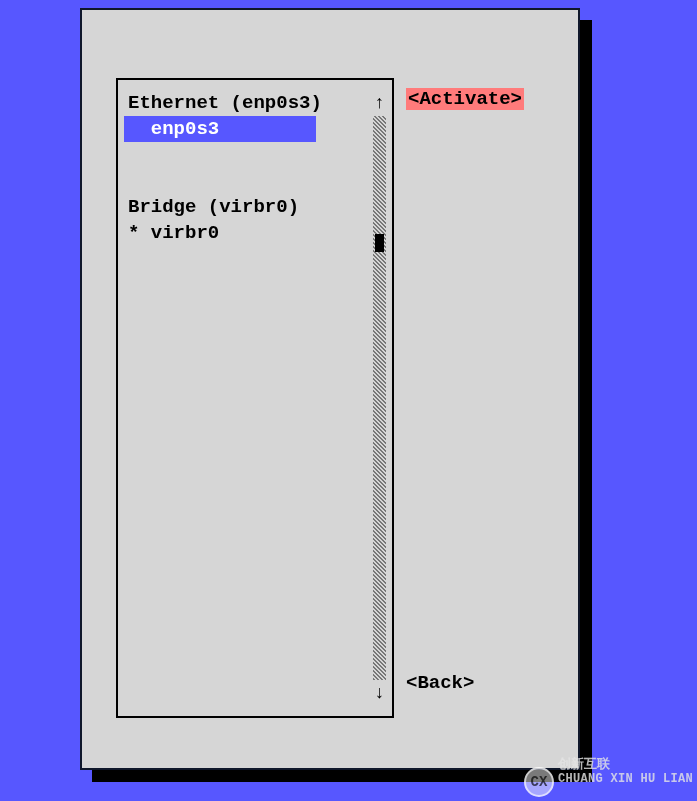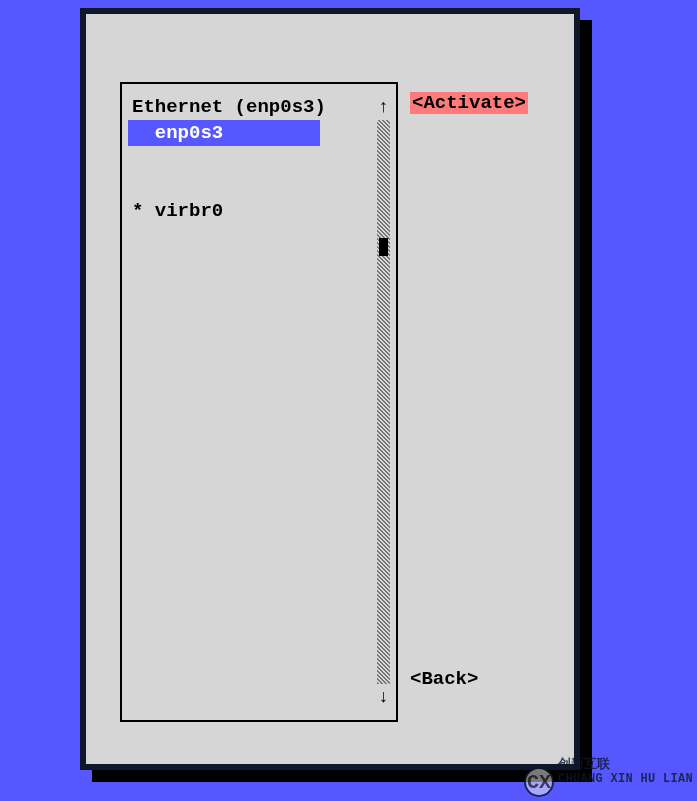--- a/index.html
+++ b/index.html
@@ -17,21 +17,21 @@
       position: absolute;
       background: #000;
       left: 92px;
       top: 20px;
       width: 500px;
       height: 762px;
     }
     .outer {
       position: absolute;
       background: #d6d6d6;
-      border: 6px solid #0f172a;
+      border: 2px solid #0f172a;
       left: 80px;
       top: 8px;
       width: 500px;
       height: 762px;
     }
     .inner {
       position: absolute;
       background: #d6d6d6;
       border: 2px solid #000;
       left: 34px;
@@ -105,47 +105,48 @@
       position: absolute;
       right: 4px;
       bottom: 4px;
       display: flex;
       align-items: center;
       gap: 4px;
       opacity: 0.8;
     }
     .wm-circle {
       width: 30px; height: 30px;
-      border: 2px solid #0f172a;
+      border: 2px solid #ffffff;
       border-radius: 50%;
       display: flex;
       align-items: center;
       justify-content: center;
-      font-size: 20px;
+      font-size: 14px;
       color: #333;
       background: rgba(255,255,255,0.6);
       margin-top: 20px;
     }
-    .wm-text { font-size: 13px; color: #0f172a; line-height: 1.1; }
+    .wm-text { font-size: 13px; color: #e5e5e5; line-height: 1.1; }
     .wm-text .cn { font-size: 13px; }
     .wm-text .en { font-size: 12px; letter-spacing: 0.3px; }
   </style>
 </head>
 <body>
 
 <div class="shadow"></div>
 
 <div class="outer">
 
   <div class="inner">
 
     <div class="row">Ethernet (enp0s3)</div>
     <div class="row sel">  enp0s3</div>
     <div class="row"></div>
     <div class="row"></div>
+    <div class="row">Bridge (virbr0)</div>
     <div class="row">* virbr0</div>
 
     <div class="scrolltrack">
       <div class="arrow">↑</div>
       <div class="track">
         <div class="thumb"></div>
       </div>
       <div class="arrow">↓</div>
     </div>
   </div>

